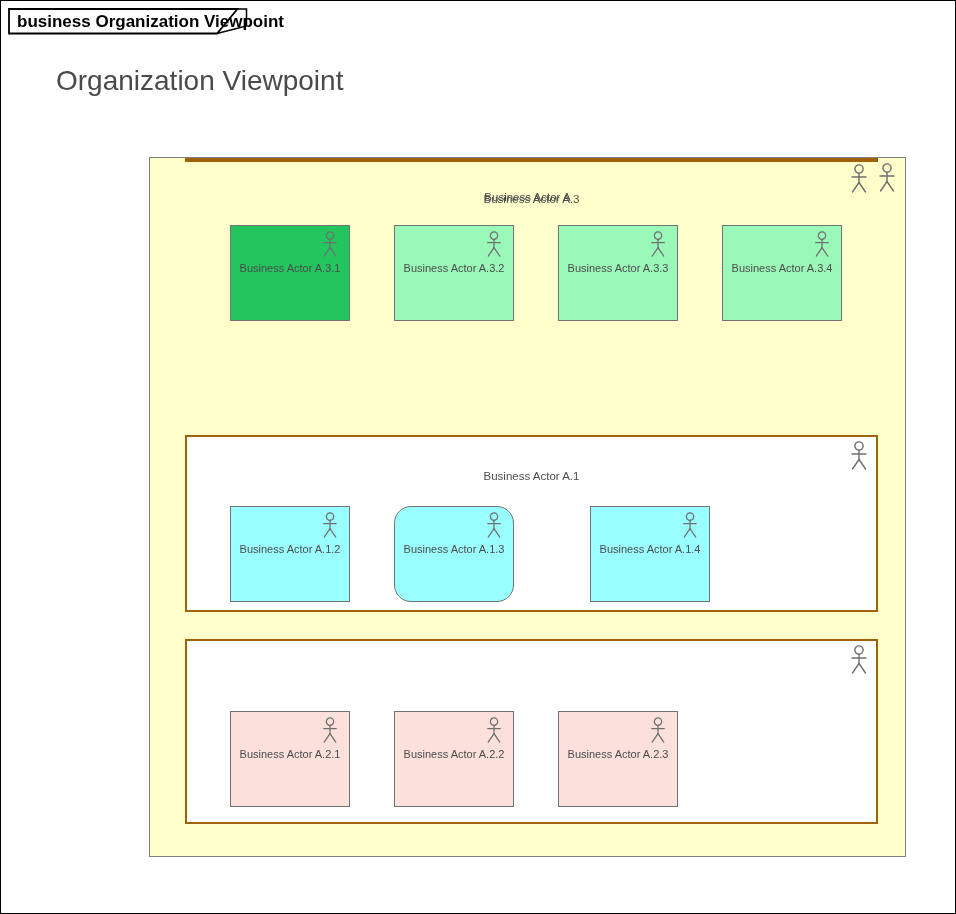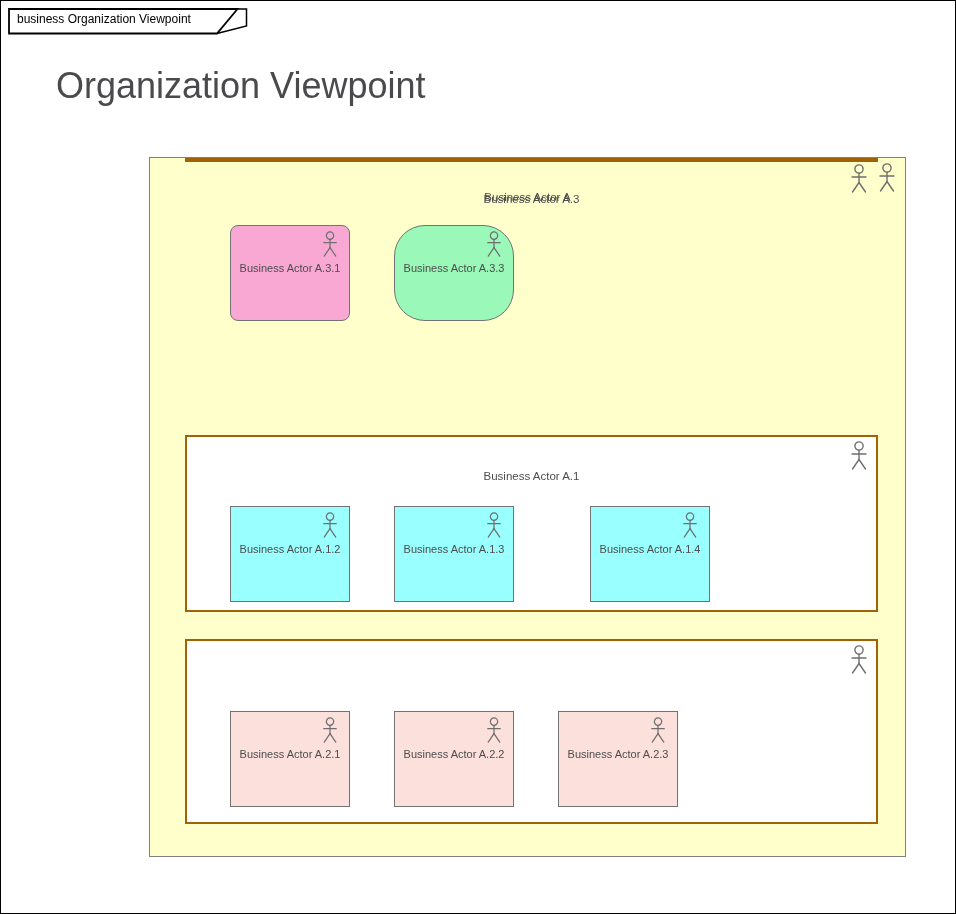--- a/index.html
+++ b/index.html
@@ -11,28 +11,28 @@
     background:#ffffff;
     font-family:"Liberation Sans", sans-serif;
     overflow:hidden;
   }
 
   
   .frame-tab{position:absolute;left:7px;top:7px;width:240px;height:27px;}
   .frame-tab svg{position:absolute;left:0;top:0;}
   .frame-tab .tab-text{
     position:absolute;left:9px;top:4px;width:205px;
-    font-size:12px;font-weight:normal;color:#000;
+    font-size:17px;font-weight:bold;color:#000;
     white-space:nowrap;
   }
 
   
   .page-title{
     position:absolute;left:55px;top:64px;
-    font-size:36px;font-weight:400;color:#4a4a4d;
+    font-size:28px;font-weight:400;color:#4a4a4d;
     white-space:nowrap;
   }
 
   
   .root-actor{
     position:absolute;left:148px;top:156px;width:757px;height:700px;
     box-sizing:border-box;border:1px solid #808080;padding-left:47px;
   }
   .box-label{
     position:absolute;left:0;right:0;top:33px;
@@ -105,21 +105,21 @@
       <svg class="actor-icon" viewBox="0 0 18 30">
           <use href="#stick-actor"></use>
         </svg>
       <div class="children">
         <div class="child" style="background-color: rgb(153, 255, 255);">
           <svg class="actor-icon" viewBox="0 0 18 30">
               <use href="#stick-actor"></use>
             </svg>
           <div class="child-label">Business Actor A.1.2</div>
         </div>
-        <div class="child" style="background-color: rgb(153, 255, 255);">
+        <div class="child" style="background-color: rgb(153, 255, 255); border-radius: 17px;">
           <svg class="actor-icon" viewBox="0 0 18 30">
               <use href="#stick-actor"></use>
             </svg>
           <div class="child-label">Business Actor A.1.3</div>
         </div>
         <div class="child" style="background-color: rgb(153, 255, 255); margin-left: 32px;">
           <svg class="actor-icon" viewBox="0 0 18 30">
               <use href="#stick-actor"></use>
             </svg>
           <div class="child-label">Business Actor A.1.4</div>
@@ -152,29 +152,41 @@
         </div>
       </div>
     </div>
 
     <div class="group">
       <div class="box-label">Business Actor A.3</div>
       <svg class="actor-icon" viewBox="0 0 18 30">
           <use href="#stick-actor"></use>
         </svg>
       <div class="children">
-        <div class="child" style="background-color: #f9a8d4; border-radius: 8px;">
+        <div class="child" style="background-color: #22c55e;">
           <svg class="actor-icon" viewBox="0 0 18 30">
               <use href="#stick-actor"></use>
             </svg>
           <div class="child-label">Business Actor A.3.1</div>
         </div>
-        <div class="child" style="background-color: rgb(154, 248, 184); border-radius: 31px;">
+        <div class="child" style="background-color: rgb(154, 248, 184);">
+          <svg class="actor-icon" viewBox="0 0 18 30">
+              <use href="#stick-actor"></use>
+            </svg>
+          <div class="child-label">Business Actor A.3.2</div>
+        </div>
+        <div class="child" style="background-color: rgb(154, 248, 184);">
           <svg class="actor-icon" viewBox="0 0 18 30">
               <use href="#stick-actor"></use>
             </svg>
           <div class="child-label">Business Actor A.3.3</div>
+        </div>
+        <div class="child" style="background-color: rgb(154, 248, 184);">
+          <svg class="actor-icon" viewBox="0 0 18 30">
+              <use href="#stick-actor"></use>
+            </svg>
+          <div class="child-label">Business Actor A.3.4</div>
         </div>
       </div>
     </div>
 
   </div>
 </div>
 
 </body></html>

